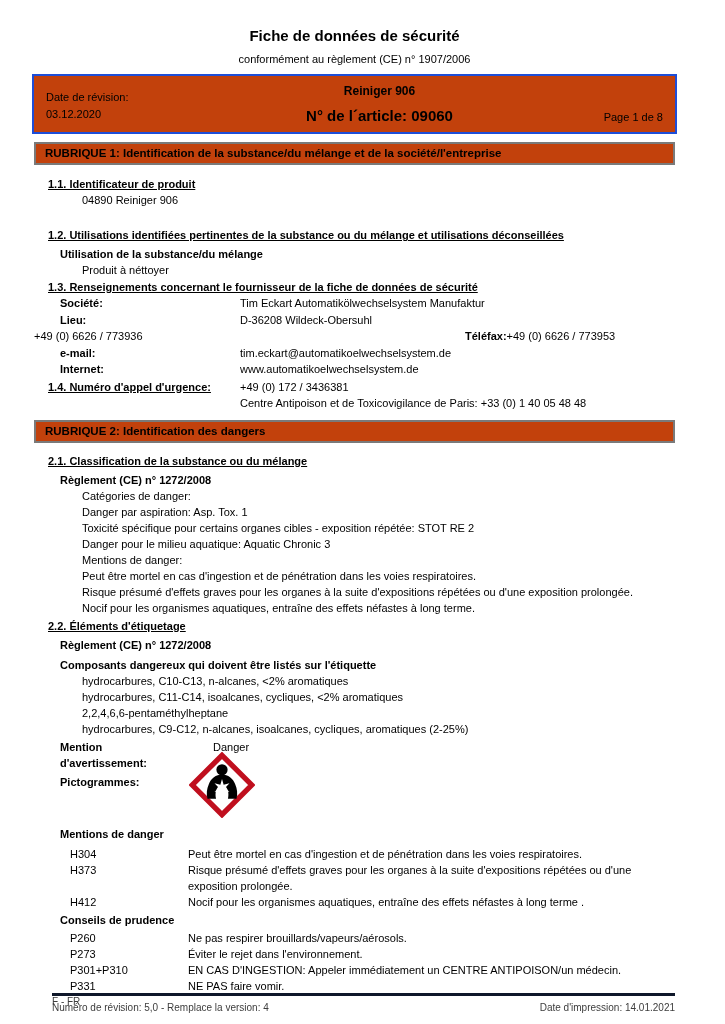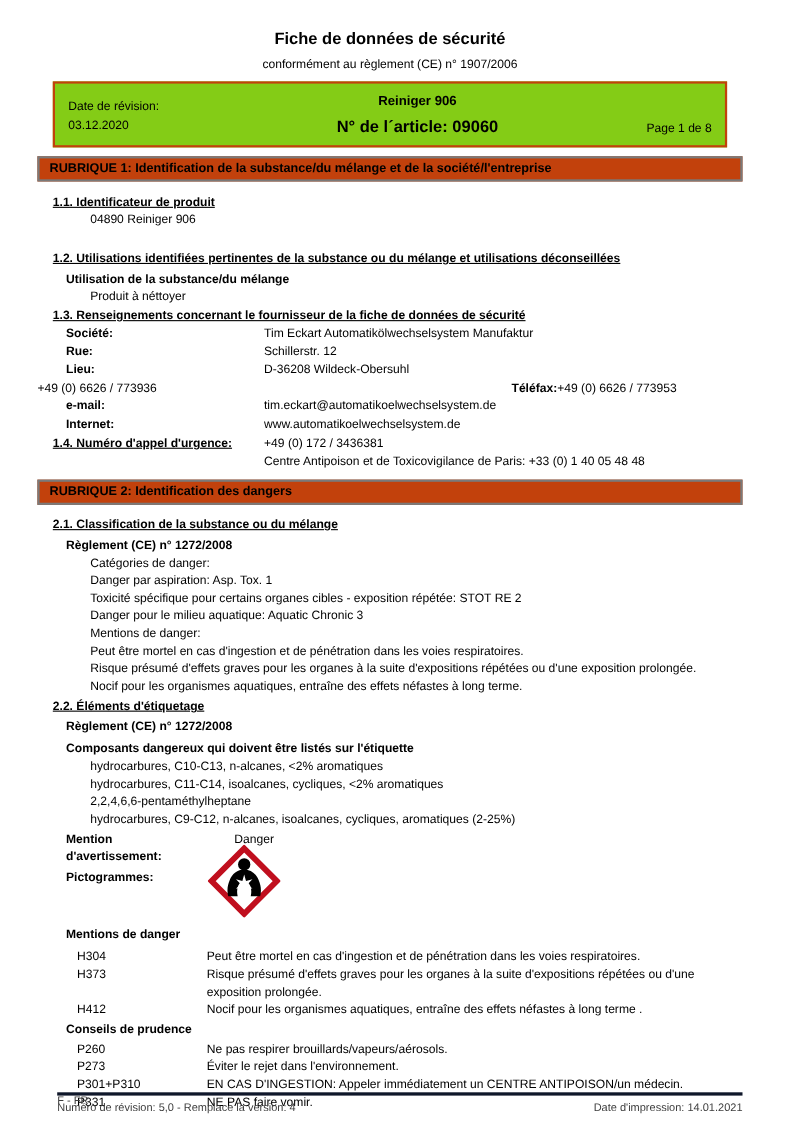--- a/index.html
+++ b/index.html
@@ -8,21 +8,21 @@
     font-family:"Liberation Sans", sans-serif; font-size:11px;
     position:relative; overflow:hidden;
   }
   .page { position:relative; width:709px; height:1024px; }
 
   
   .doc-title { text-align:center; font-weight:bold; font-size:15px; padding-top:27px; }
   .doc-subtitle { text-align:center; font-size:11px; margin-top:9px; }
 
   .info-box {
-    margin:9px 48px 0; background:#84cc16; border:2px solid #c2410c;
+    margin:9px 32px 0; background:#c2410c; border:2px solid #1d4ed8;
     display:grid; grid-template-columns:160px 1fr 110px; padding:7px 12px 8px;
   }
   .ib-left { line-height:17px; padding-top:6px; }
   .ib-center { text-align:center; font-weight:bold; }
   .ib-product { font-size:12px; margin-top:1px; }
   .ib-article { font-size:15px; margin-top:9px; }
   .ib-right { align-self:end; text-align:right; padding-bottom:1px; }
 
   .section-bar {
     margin:8px 34px 0; background:#c2410c; border:2px solid #7a7a7a;
@@ -98,24 +98,20 @@
 
     <div class="h1u mt19">1.2. Utilisations identifiées pertinentes de la substance ou du mélange et utilisations déconseillées</div>
     <div class="lbl-bold mt3">Utilisation de la substance/du mélange</div>
     <div class="plain">Produit à néttoyer</div>
 
     <div class="h1u mt1">1.3. Renseignements concernant le fournisseur de la fiche de données de sécurité</div>
 
     <div class="kv">
       <span class="k">Société:</span>
       <span class="v">Tim Eckart Automatikölwechselsystem Manufaktur</span>
-    </div>
-    <div class="kv">
-      <span class="k">Rue:</span>
-      <span class="v">Schillerstr. 12</span>
     </div>
     <div class="kv">
       <span class="k">Lieu:</span>
       <span class="v">D-36208 Wildeck-Obersuhl</span>
     </div>
     <div class="kv">
       <span class="v">+49 (0) 6626 / 773936</span>
       <span class="fax"><b>Téléfax:</b><span>+49 (0) 6626 / 773953</span></span>
     </div>
     <div class="kv">

